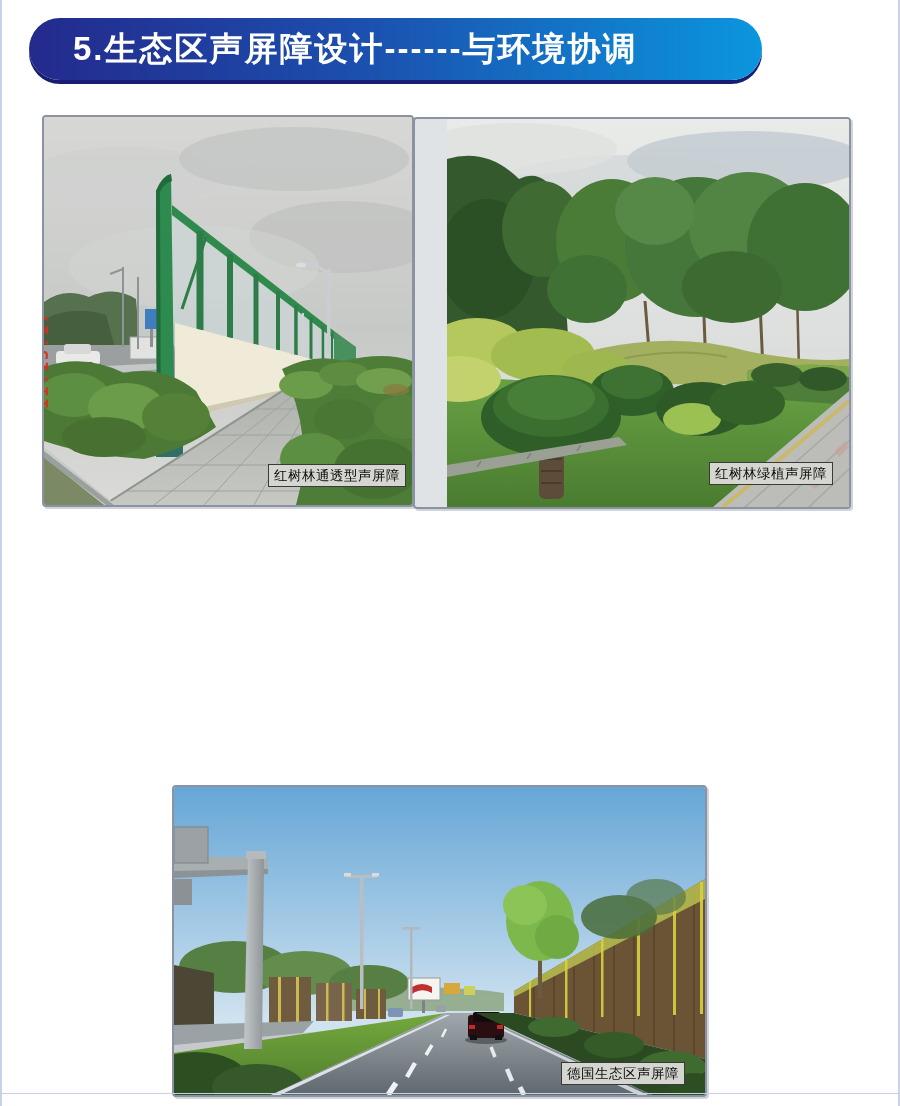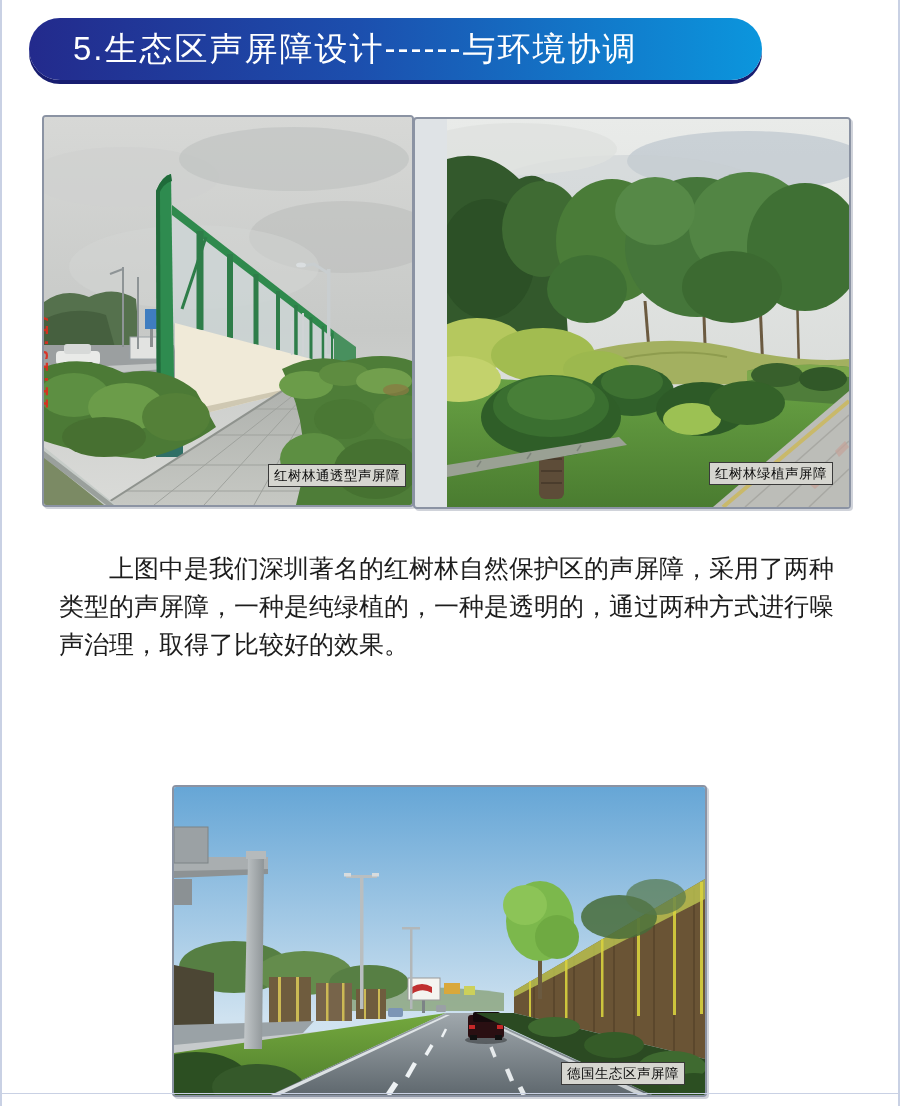--- a/index.html
+++ b/index.html
@@ -13,21 +13,21 @@
   .page-bottom-rule{position:absolute;left:0;top:1093px;width:100%;height:1px;background:var(--page_frame,#c9d1e4);}
   
   .banner{
     position:absolute;left:27px;top:18px;width:733px;height:62px;
     border-radius:32px;
     background:linear-gradient(90deg,var(--banner_start,#232a8c) 0%,#1c4fae 45%,var(--banner_end,#0b96dd) 100%);
     box-shadow:0 4px 0 var(--banner_shadow,#171d70);
     display:flex;align-items:center;
   }
   .banner-title{
-    color:var(--banner_text,#ffffff);font-size:33px;font-weight:400;letter-spacing:2px;
+    color:var(--banner_text,#ffffff);font-size:33px;font-weight:700;letter-spacing:2px;
     padding-left:44px;white-space:nowrap;
   }
   
   .photo{
     position:absolute;margin:0;padding:0;border:2px solid #8b93a3;border-radius:4px;
     box-shadow:2px 2px 0 rgba(120,130,150,.35);overflow:hidden;background:#dfe3e6;
   }
   .photo svg{display:block;width:100%;height:100%;}
   .photo-left{left:40px;top:115px;width:368px;height:388px;}
   .photo-right{left:411px;top:117px;width:402px;height:388px;padding-left:32px;}
@@ -240,23 +240,20 @@
       <line x1="402" y1="322" x2="330" y2="388" stroke="#a8a8a3" stroke-width="1.5"></line>
       <line x1="402" y1="350" x2="362" y2="388" stroke="#a8a8a3" stroke-width="1.5"></line>
       <line x1="402" y1="282" x2="276" y2="388" stroke="#c9b96a" stroke-width="4"></line>
       <polygon points="356,360 372,346 384,356 368,370" fill="#c4a49a" opacity="0.8"></polygon>
       <polygon points="388,332 398,322 402,328 392,338" fill="#c4a49a" opacity="0.7"></polygon>
     </svg>
     <figcaption class="caption caption-right">红树林绿植声屏障</figcaption>
   </figure>
 
   <div class="body-text">
-    <p>　　上图中是我们深圳著名的红树林自然保护区的声屏障，采用了两种
-类型的声屏障，一种是纯绿植的，一种是透明的，通过两种方式进行噪
-声治理，取得了比较好的效果。</p>
   </div>
 
   <figure class="photo photo-bottom">
     <svg viewBox="0 0 531 308" preserveAspectRatio="none">
       <defs>
         <linearGradient id="skyB" x1="0" y1="0" x2="0" y2="1">
           <stop offset="0" stop-color="#66a6d6"></stop>
             <stop offset="0.75" stop-color="#cfe2f0"></stop>
             <stop offset="1" stop-color="#d8e8f2"></stop>
         </linearGradient>

